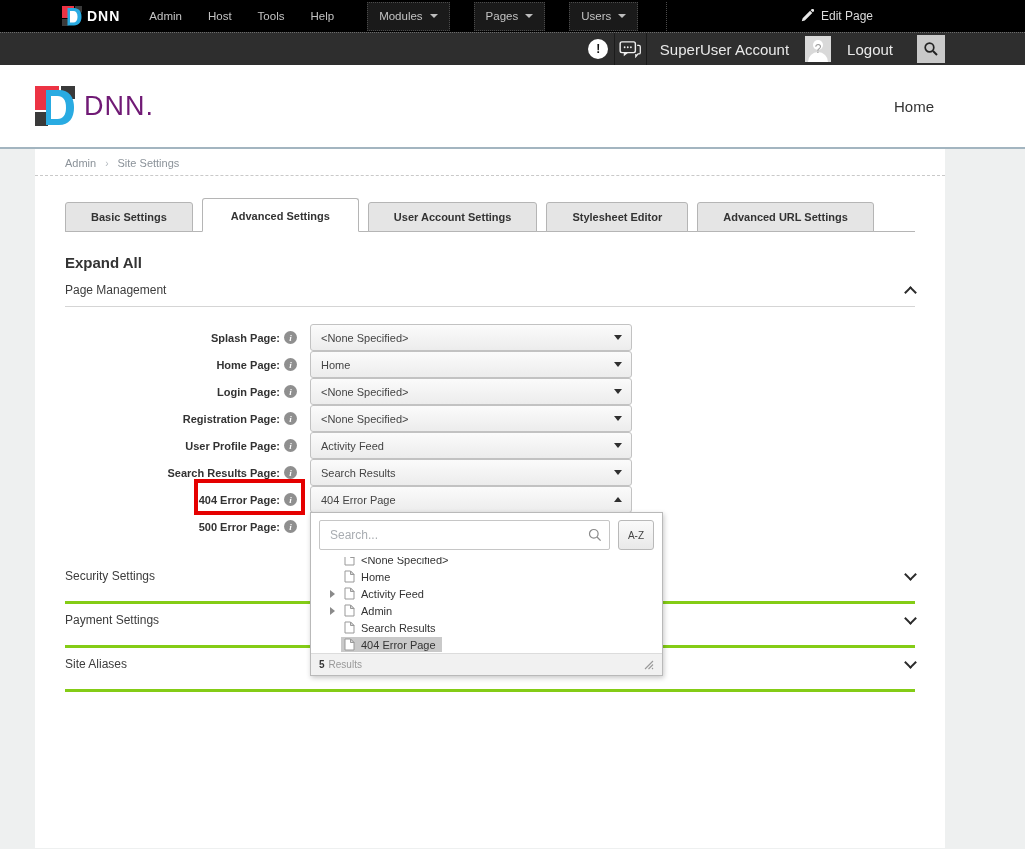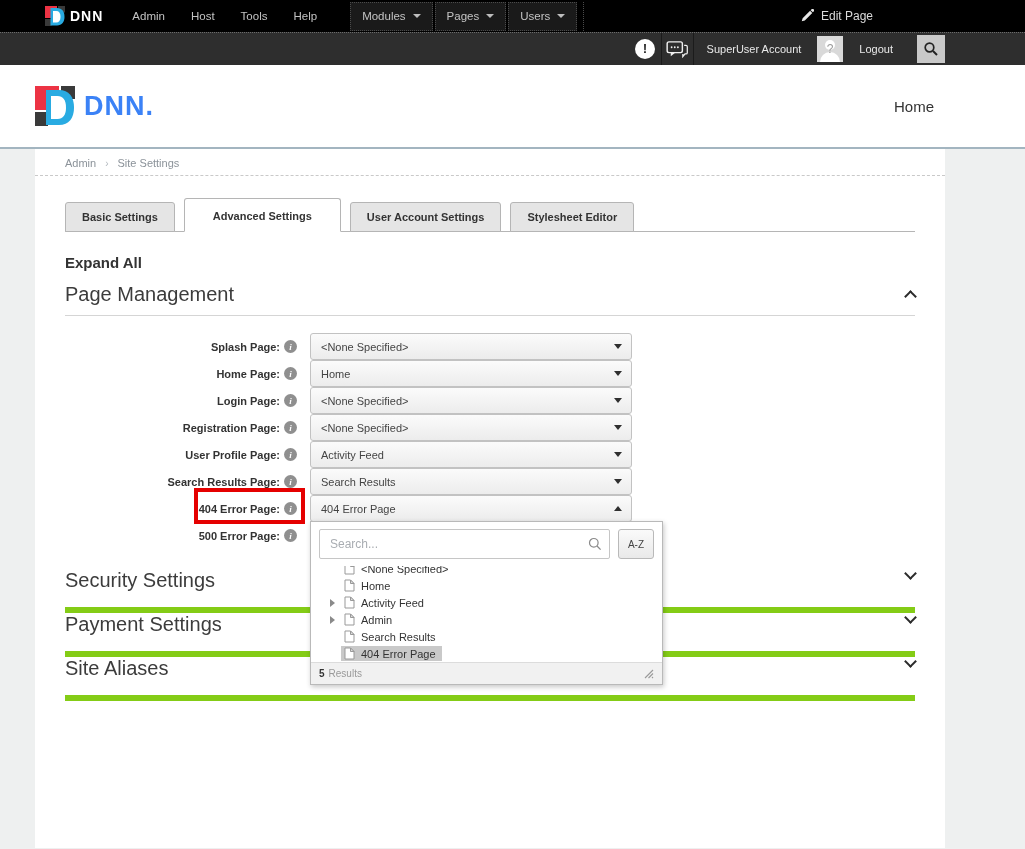--- a/index.html
+++ b/index.html
@@ -3,60 +3,60 @@
 <meta charset="utf-8">
 <style>
   html,body{margin:0;padding:0}
   body{
     width:1025px;height:849px;overflow:hidden;position:relative;
     background:#eef0f0;font-family:"Liberation Sans",sans-serif;
     -webkit-font-smoothing:antialiased;
   }
   
   .topbar{height:32px;background:#000;display:flex;align-items:center}
-  .tb-logo{display:flex;align-items:center;margin-left:45px;gap:5px}
+  .tb-logo{display:flex;align-items:center;margin-left:62px;gap:5px}
   .tb-logo-text{color:#fff;font-weight:bold;font-size:14px;letter-spacing:1px}
   .tb-menu{display:flex;margin-left:16px}
   .tb-item{color:#c3c3c3;font-size:11.5px;padding:0 13px;line-height:32px;cursor:pointer}
   .tb-dd{display:flex;margin-left:20px;height:32px;align-items:center}
   .tb-dd-item{color:#c3c3c3;font-size:11.5px;border:1px dotted #4a4a4a;background:#1a1a1a;
-    height:29px;box-sizing:border-box;display:flex;align-items:center;gap:7px;padding:0 11px;margin-right:2px;cursor:pointer}
+    height:29px;box-sizing:border-box;display:flex;align-items:center;gap:7px;padding:0 11px;margin-right:24px;cursor:pointer}
   .tb-endsep{height:29px;border-left:1px dotted #4a4a4a;margin-left:4px}
   .caret-dn-lt{width:0;height:0;border-left:4px solid transparent;border-right:4px solid transparent;border-top:4px solid #bdbdbd}
   .edit-page{margin-left:auto;margin-right:152px;display:flex;align-items:center;gap:7px;color:#dadada;font-size:12px;cursor:pointer}
   
   .userbar{height:33px;box-sizing:border-box;background:#2e2e2e;border-top:1px dotted #6b6b6b;display:flex;align-items:center}
   .ub-cluster{margin-left:auto;display:flex;align-items:center;height:100%;padding-right:80px}
   .ub-cell{height:100%;display:flex;align-items:center;justify-content:center;width:31px;cursor:pointer}
   .ub-sep{width:1px;height:100%;background:#1b1b1b}
   .ub-alert{width:20px;height:20px;border-radius:50%;background:#fff;color:#111;font-weight:bold;font-size:12px;
     display:flex;align-items:center;justify-content:center}
-  .ub-text{color:#e9e9e9;font-size:11px;padding:0 13px;cursor:pointer;white-space:nowrap}
+  .ub-text{color:#e9e9e9;font-size:15px;padding:0 13px;cursor:pointer;white-space:nowrap}
   .avatar{width:26px;height:26px;margin:0 3px;cursor:pointer;position:relative}
   .ub-search{width:28px;height:28px;background:#c9c9c9;display:flex;align-items:center;justify-content:center;margin-left:11px;cursor:pointer}
   
   .site-header{height:82px;background:#fff;border-bottom:2px solid #a3b5c0;display:flex;align-items:center}
   .sh-logo{margin-left:35px;display:flex;align-items:center;gap:9px}
-  .sh-logo-text{font-size:27px;font-weight:bold;color:#3b82f6;letter-spacing:1px}
+  .sh-logo-text{font-size:27px;font-weight:normal;color:#701a75;letter-spacing:1px}
   .sh-home{margin-left:auto;margin-right:91px;font-size:15px;color:#333;cursor:pointer}
   
   .page{background:#eef0f0;height:699px}
   .wrapper{margin-left:35px;width:910px;background:#fff;height:100%;box-sizing:border-box;position:relative}
   .breadcrumb{padding:8px 30px 6px;border-bottom:1px dashed #c9c9c9;font-size:11px;color:#8b9299;display:flex;gap:9px;align-items:center}
   .bc-sep{color:#b3b9bf;font-size:10px}
   .content{padding:0 30px}
   
   .tabs{display:flex;align-items:flex-end;border-bottom:1px solid #b5b5b5;margin-top:22px}
   .tab{font-size:11px;font-weight:bold;color:#333;background:#e5e5e5;border:1px solid #b5b5b5;
-    padding:8px 16px;border-radius:3px 3px 0 0;margin-bottom:-1px;margin-right:9px;cursor:pointer;white-space:nowrap}
+    padding:8px 25px;border-radius:3px 3px 0 0;margin-bottom:-1px;margin-right:9px;cursor:pointer;white-space:nowrap}
   .tab.active{background:#fff;border-bottom-color:#fff;padding:11px 28px 9px}
   .expand-all{margin-top:22px;font-size:15px;font-weight:bold;color:#333;cursor:pointer}
   
   .sec-header{margin-top:12px;display:flex;align-items:center;justify-content:space-between;border-bottom:1px solid #d5d5d5;padding-bottom:9px;cursor:pointer}
-  .sec-title{font-size:20px;color:#3c3c3c}
+  .sec-title{font-size:12px;color:#3c3c3c}
   .chev{width:7px;height:7px;border-right:2px solid #2b2b2b;border-bottom:2px solid #2b2b2b;display:inline-block}
   .chev.up{transform:rotate(-135deg);margin-top:4px}
   .chev.down{transform:rotate(45deg);margin-bottom:3px}
   
   .form{margin-top:17px}
   .row{display:flex;align-items:center;position:relative}
   .row-label{width:215px;text-align:right;font-size:11px;font-weight:bold;color:#333}
   .info{width:13px;height:13px;border-radius:50%;background:#8f8f8f;color:#fff;font-size:9px;font-weight:bold;font-style:italic;
     display:flex;align-items:center;justify-content:center;margin-left:4px;font-family:"Liberation Serif",serif;cursor:pointer;flex:none}
   .select-wrap{margin-left:13px;position:relative;width:322px}
@@ -82,21 +82,21 @@
   .tw{width:11px;display:flex;align-items:center;flex:none}
   .arrow{width:0;height:0;border-top:4px solid transparent;border-bottom:4px solid transparent;border-left:5px solid #8a8a8a}
   .tw.empty .arrow{visibility:hidden}
   .node{display:flex;align-items:center;gap:6px;padding:1px 6px 1px 3px;font-size:11px;color:#333}
   .node.selected{background:#c9c9c9}
   .panel-footer{height:21px;background:#f1f1f1;border-top:1px solid #dcdcdc;display:flex;align-items:center;padding:0 8px;font-size:10px;color:#999}
   .count{font-weight:bold;color:#333;margin-right:4px}
   .grip{margin-left:auto;cursor:nwse-resize;display:flex}
   
   .acc{margin-top:0}
-  .acc-row{height:44px;box-sizing:border-box;border-bottom:6px solid #84cc16;display:flex;align-items:flex-start;
+  .acc-row{height:44px;box-sizing:border-box;border-bottom:3px solid #84cc16;display:flex;align-items:center;
     justify-content:space-between;padding-bottom:9px;cursor:pointer}
   .acc-row:first-child{margin-top:20px}
 </style>
 </head>
 <body>
 
 <div class="topbar">
   <div class="tb-logo">
     <svg width="20" height="20" viewBox="0 0 40 40">
       <rect x="0" y="0" width="24" height="24" fill="#ec3344"></rect>
@@ -195,20 +195,21 @@
       <span>Site Settings</span>
     </div>
 
     <div class="content">
 
       <div class="tabs">
         <div class="tab">Basic Settings</div>
         <div class="tab active">Advanced Settings</div>
         <div class="tab">User Account Settings</div>
         <div class="tab">Stylesheet Editor</div>
+        <div class="tab">Advanced URL Settings</div>
       </div>
 
       <div class="expand-all">Expand All</div>
 
       <div class="sec-header">
         <span class="sec-title">Page Management</span>
         <span class="chev up"></span>
       </div>
 
       <div class="form">

